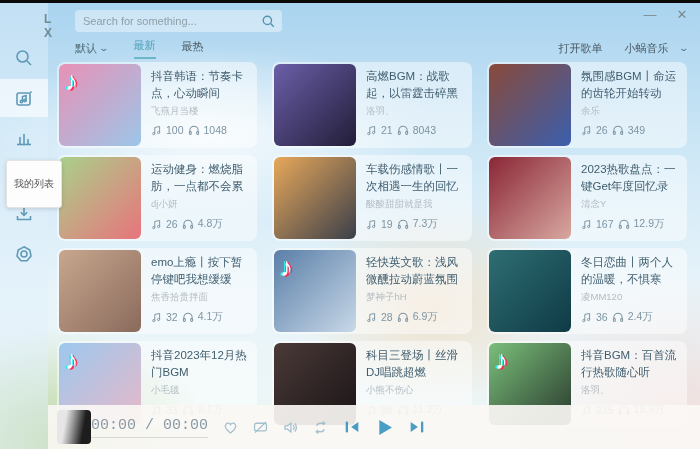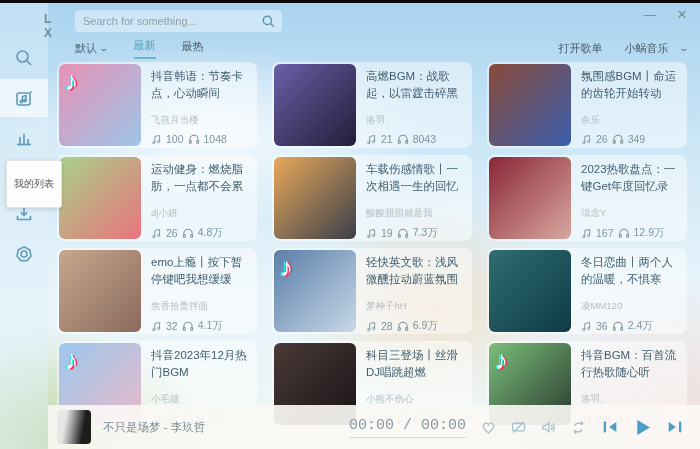--- a/index.html
+++ b/index.html
@@ -52,21 +52,21 @@
   
   .grid { position:absolute; left:57px; top:62px; width:630px; display:grid;
      grid-template-columns:repeat(3, 200px); column-gap:15px; row-gap:7px; z-index:5; }
   .card { width:200px; height:86px; background:rgba(255,255,255,.48); border-radius:8px;
      display:flex; overflow:hidden; cursor:pointer; }
   .thumb { width:82px; height:82px; margin:2px; border-radius:6px; flex:none; position:relative; }
   .tiktok-note { position:absolute; left:6px; top:2px; font-size:26px; color:#fff;
      text-shadow:-2px 0 0 #25f4ee, 2px 1px 0 #fe2c55; }
   .info { flex:1; padding:6px 6px 0 8px; display:flex; flex-direction:column; overflow:hidden; }
   .title { font-size:11.5px; line-height:1.45; color:#3f5d6e; height:34px; overflow:hidden; }
-  .artist { font-size:9.5px; color:#b3bcc2; margin-top:12px; white-space:nowrap; overflow:hidden; }
+  .artist { font-size:9.5px; color:#b3bcc2; margin-top:3px; white-space:nowrap; overflow:hidden; }
   .stats { display:flex; align-items:center; gap:4px; margin-top:6px; font-size:10.5px; color:#7d95a3; }
   .stat { display:flex; align-items:center; gap:4px; }
   .stat svg { stroke:#7d95a3; fill:none; stroke-width:1.4; }
 
   
   .player { position:absolute; left:48px; right:0; bottom:0; height:44px;
      background:rgba(250,247,244,.92); display:flex; align-items:center; z-index:45; }
   .p-art { width:34px; height:34px; border-radius:4px; margin-left:9px; flex:none;
      background:linear-gradient(100deg,#e6e6e6 25%, #9a9a9a 45%, #1d1d1d 75%); }
   .p-song { margin-left:12px; font-size:11.5px; color:#7a8a94; white-space:nowrap; overflow:hidden; flex:1; }
@@ -492,21 +492,20 @@
             </svg>
           <span class="listens">19.9万</span>
         </span>
       </div>
     </div>
   </div>
 </div>
 
 <div class="player">
   <div class="p-art"></div>
-  <div class="p-song">不只是场梦 - 李玖哲</div>
   <div class="p-time">
     <span>00:00</span>
     <span>/</span>
     <span>00:00</span>
   </div>
   <div class="p-icons">
     <svg width="17" height="17" viewBox="0 0 20 20">
       <path d="M10 16.5 C4 12 2.8 8.8 4.5 6.4 C6 4.3 8.8 4.6 10 6.8 C11.2 4.6 14 4.3 15.5 6.4 C17.2 8.8 16 12 10 16.5 Z"></path>
       </svg>
     <svg width="17" height="17" viewBox="0 0 20 20">

